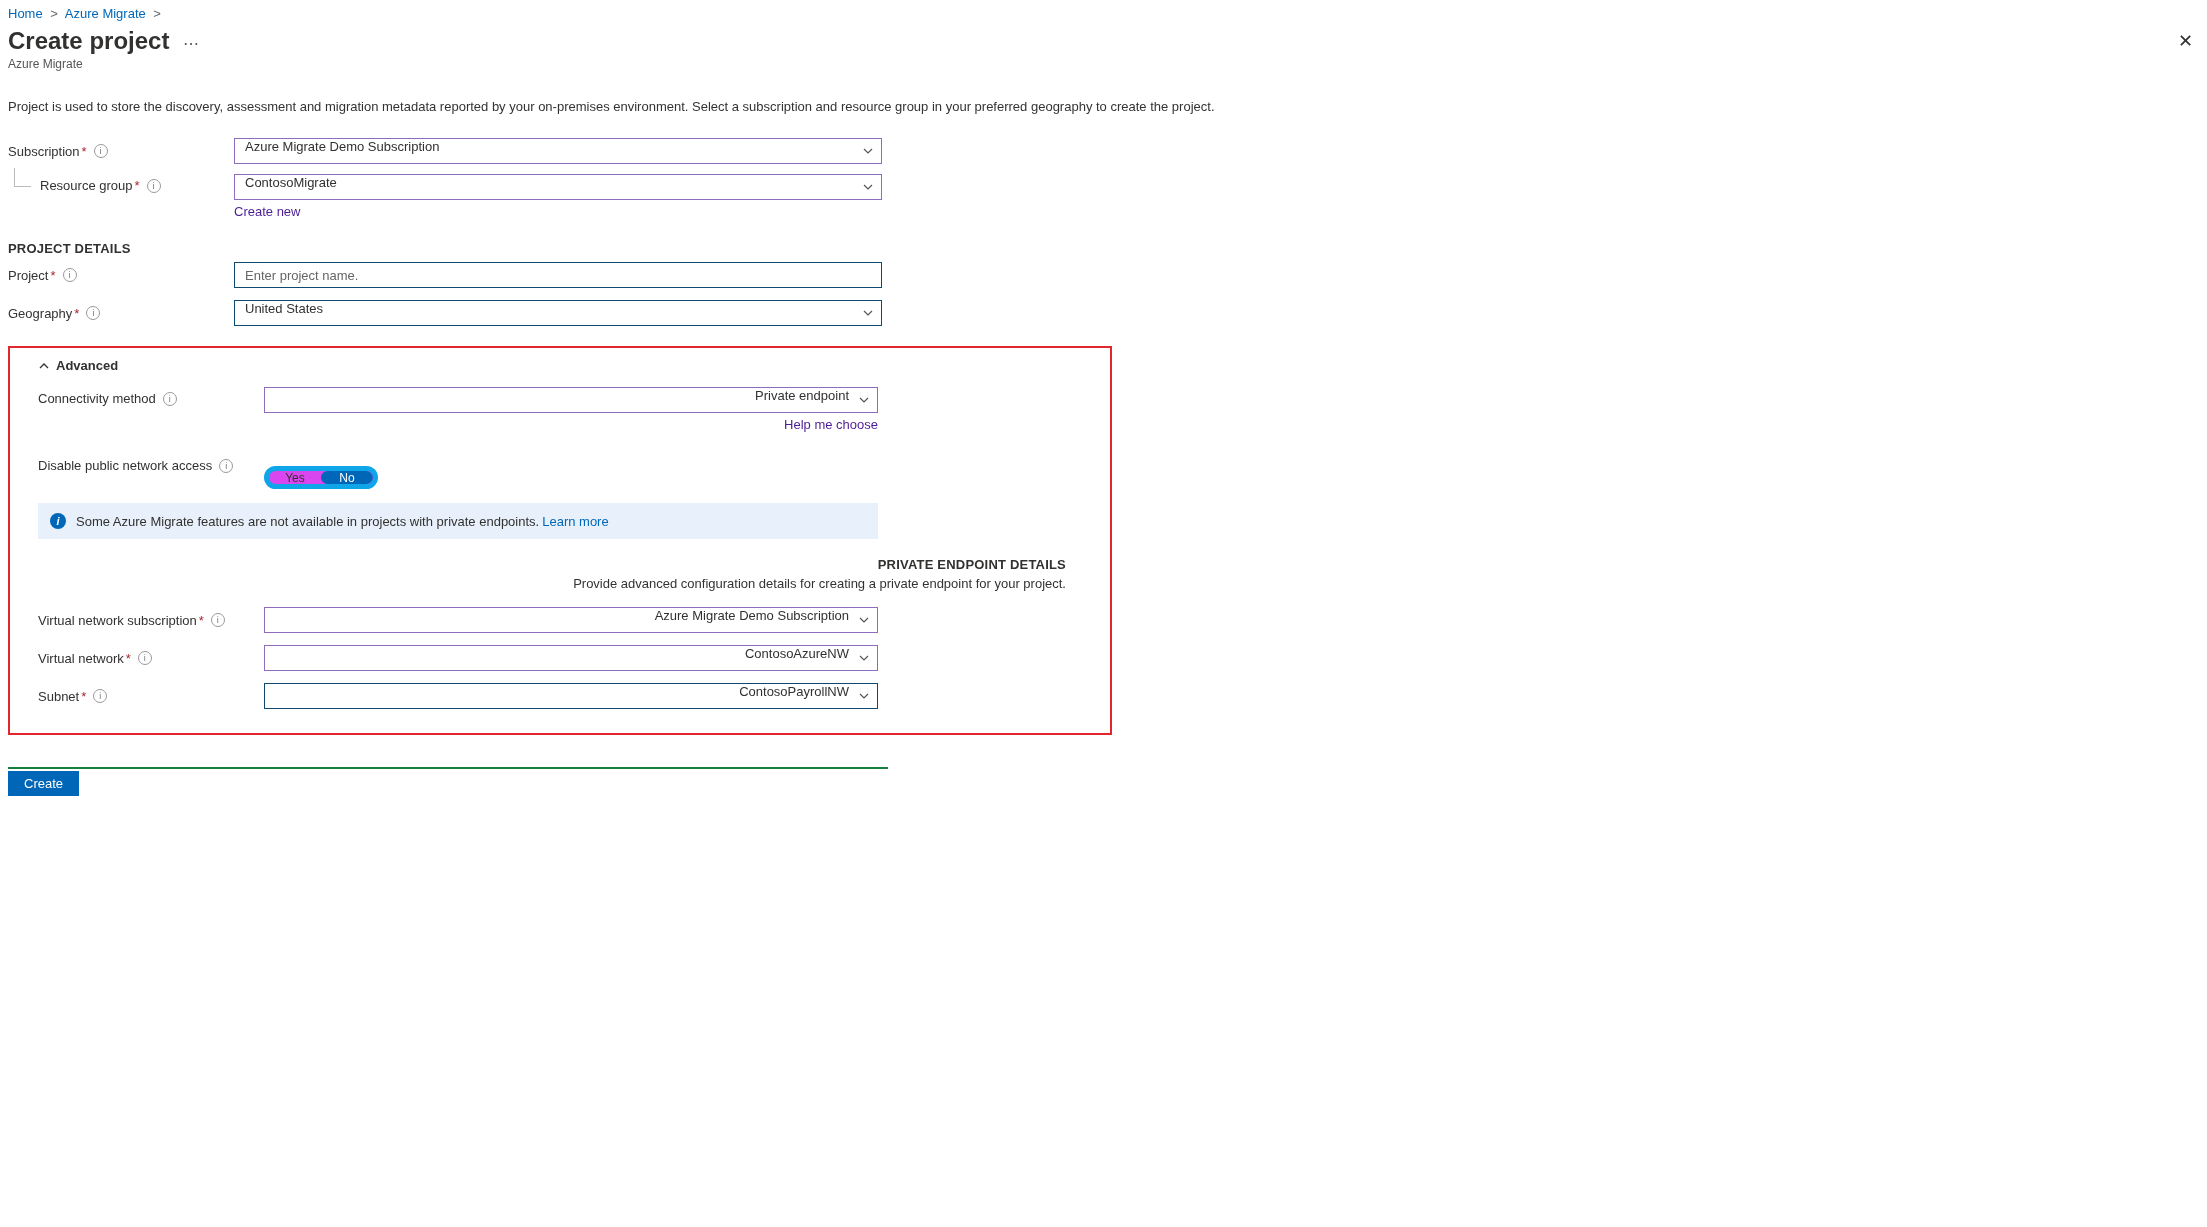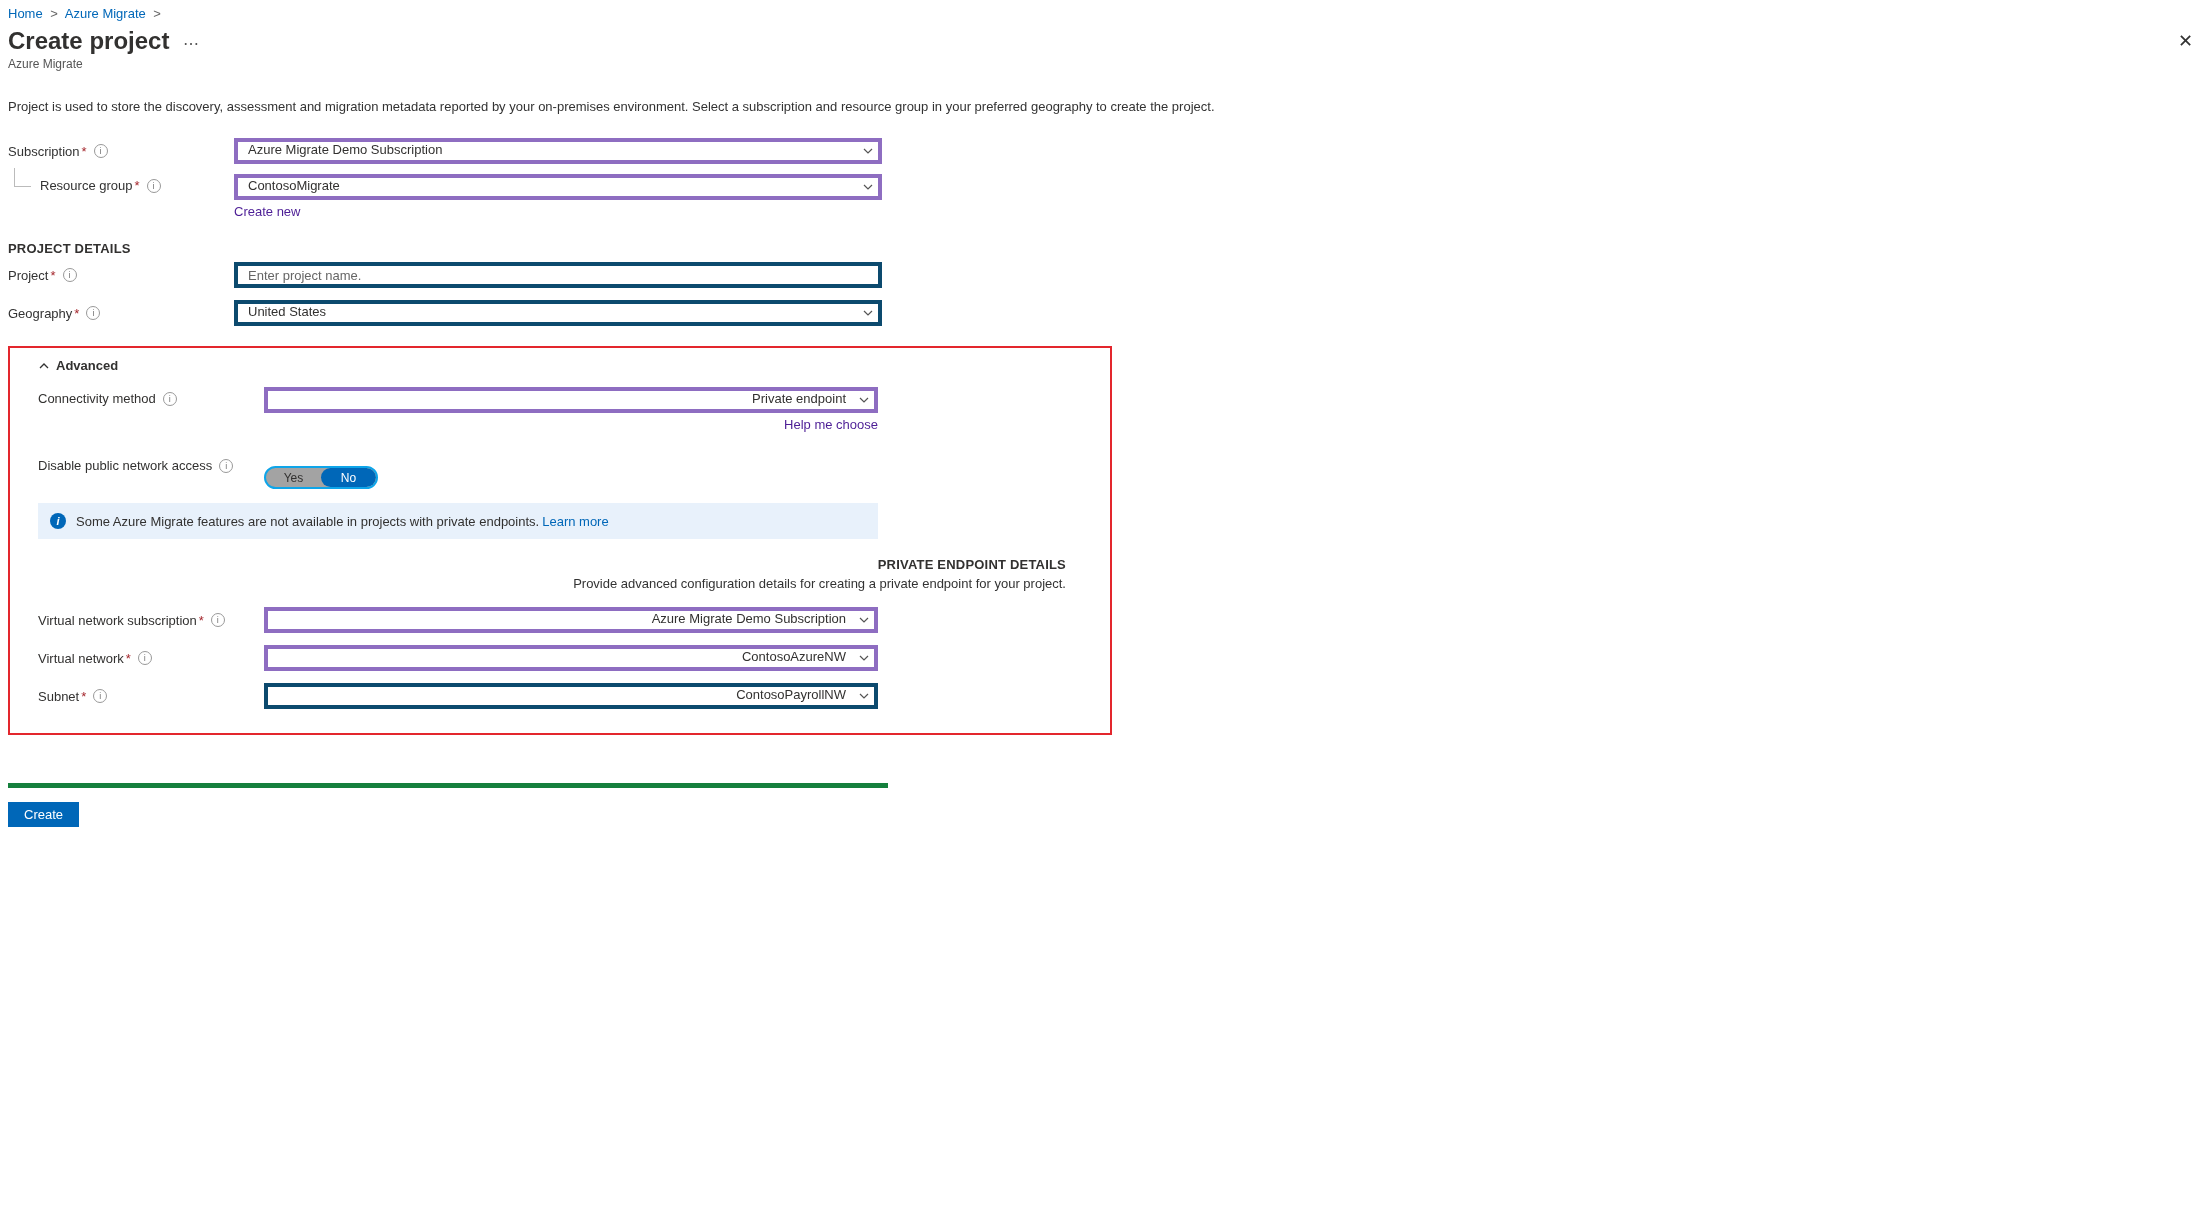--- a/index.html
+++ b/index.html
@@ -29,21 +29,21 @@
     border-left: 1px solid #bbb; border-bottom: 1px solid #bbb;
   }
   .control-col { flex: 0 0 650px; display: flex; flex-direction: column; }
   .req { color: #a4262c; margin-left: 2px; }
   .info-icon {
     display: inline-flex; align-items: center; justify-content: center;
     width: 14px; height: 14px; border: 1px solid #999; border-radius: 50%;
     font-size: 9px; color: #777; margin-left: 7px;
   }
   .select, .text-input {
-    width: 648px; height: 26px; border: 4px solid #0c4a6e;
+    width: 648px; height: 26px; border: 1px solid #0c4a6e;
     padding: 0 28px 0 10px; font-size: 13px; background: #fff;
     position: relative;
   }
   .select { cursor: pointer; }
   .select.purple { border-color: #8e6dc1; }
   .select-wrap { position: relative; width: 648px; }
   .chevron {
     position: absolute; right: 8px; top: 50%; transform: translateY(-50%);
     pointer-events: none;
   }
@@ -59,42 +59,42 @@
   .adv-head { display: flex; align-items: center; margin-bottom: 14px; cursor: pointer; }
   .adv-head svg { margin-right: 6px; }
   .adv-head .t { font-weight: 700; font-size: 13px; }
 
   .adv-row { display: flex; align-items: center; margin-bottom: 8px; min-height: 30px; }
   .adv-label { width: 226px; display: flex; align-items: center; font-size: 13px; }
   .adv-ctrl { flex: 0 0 614px; display: flex; flex-direction: column; }
   .adv-ctrl .select, .adv-ctrl .select-wrap, .adv-ctrl .text-input { width: 614px; }
 
   .toggle {
-    display: inline-flex; border: 2px solid #0ea5e9; border-radius: 14px;
-    height: 23px; overflow: hidden; width: 114px; background: #a3a3a3; margin-top: 24px;
+    display: inline-flex; border: 5px solid #0ea5e9; border-radius: 14px;
+    height: 23px; overflow: hidden; width: 114px; background: #d946ef; margin-top: 24px;
   }
   .toggle span {
     flex: 1; display: flex; align-items: center; justify-content: center;
     font-size: 12px; cursor: pointer;
   }
   .toggle .on { background: #0067b8; color: #fff; border-radius: 14px; }
 
   .info-banner {
     background: #e8f1fb; display: flex; align-items: center;
     padding: 10px 12px; margin: 14px 0 18px 0; font-size: 13px; width: 840px;
   }
   .info-banner .icn {
     width: 16px; height: 16px; border-radius: 50%; background: #0067b8;
     color: #fff; display: flex; align-items: center; justify-content: center;
     font-size: 11px; font-weight: 700; margin-right: 10px; font-style: italic; flex: 0 0 16px;
   }
   .info-banner a { color: #0067b8; text-decoration: none; margin-left: 3px; }
 
   .footer {
-    border-top: 5px solid #15803d; margin-top: 48px; padding-top: 14px;
+    border-top: 2px solid #15803d; margin-top: 32px; padding-top: 2px;
     display: flex; width: 880px;
   }
   .btn-primary {
     background: #0067b8; color: #fff; border: none; padding: 5px 16px;
     font-size: 13px; cursor: pointer;
   }
 </style>
 </head>
 <body>
 

